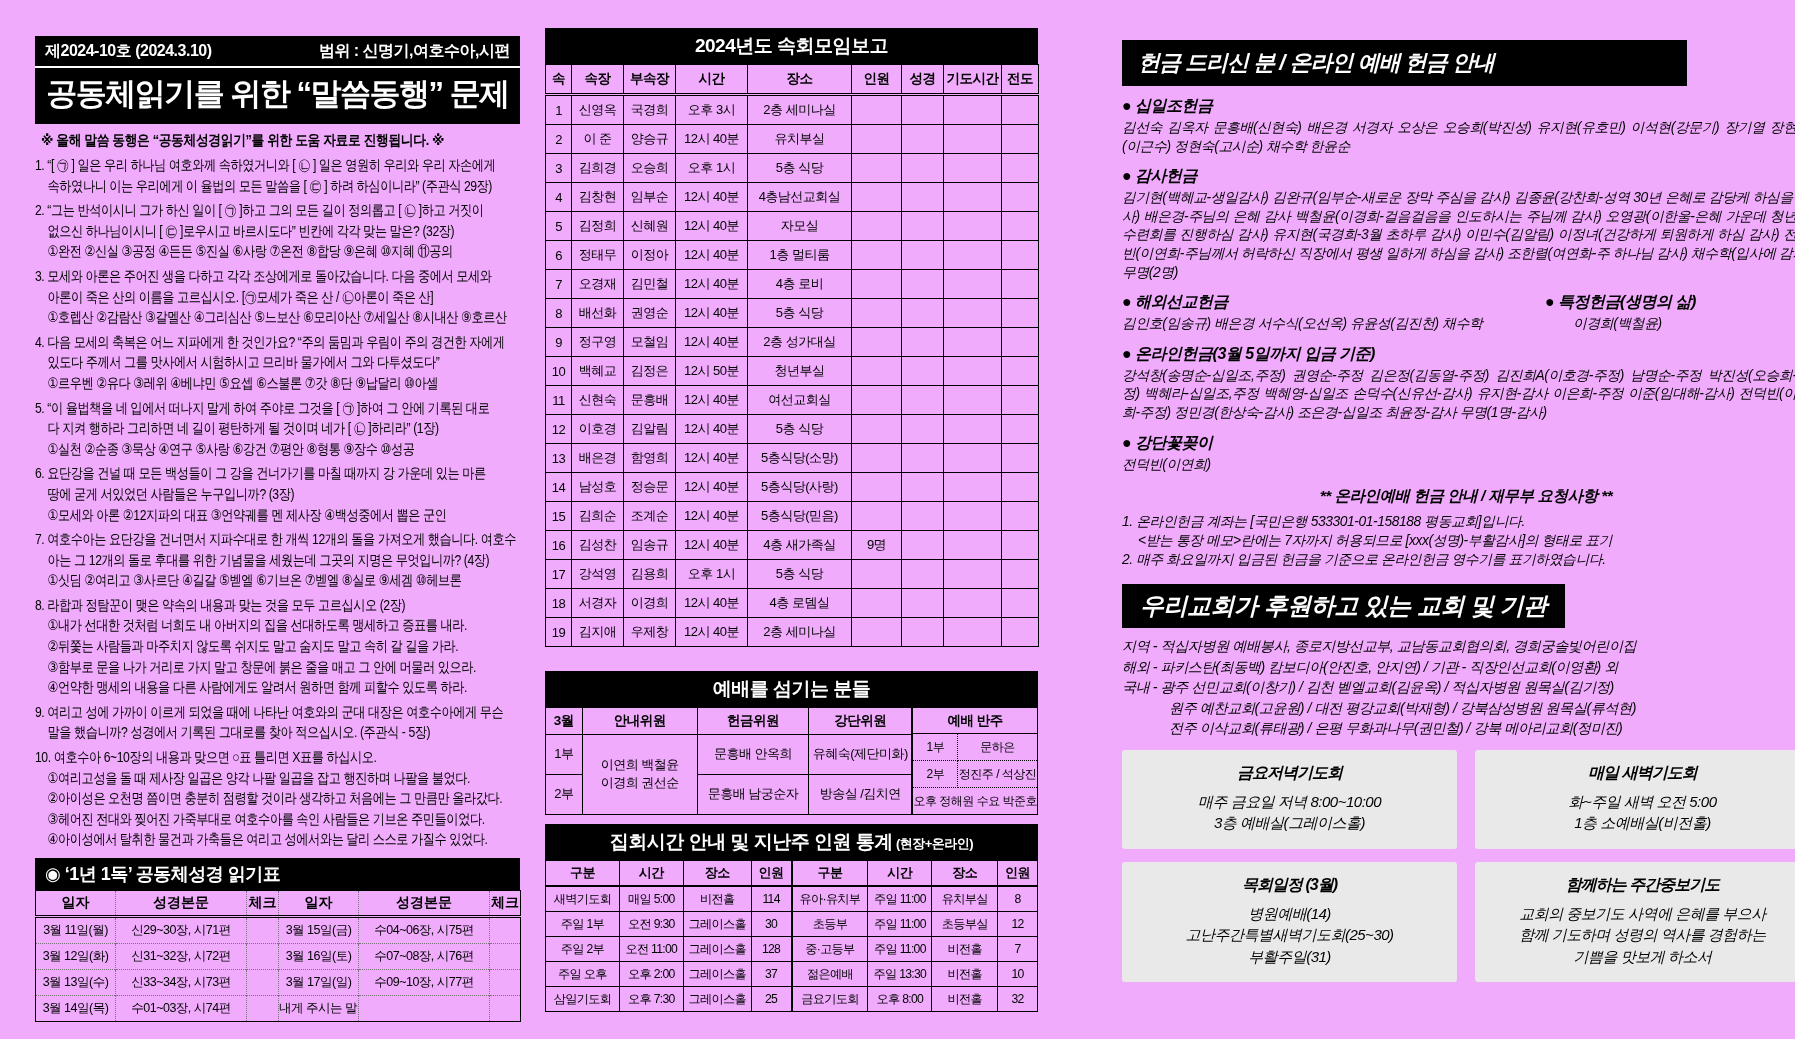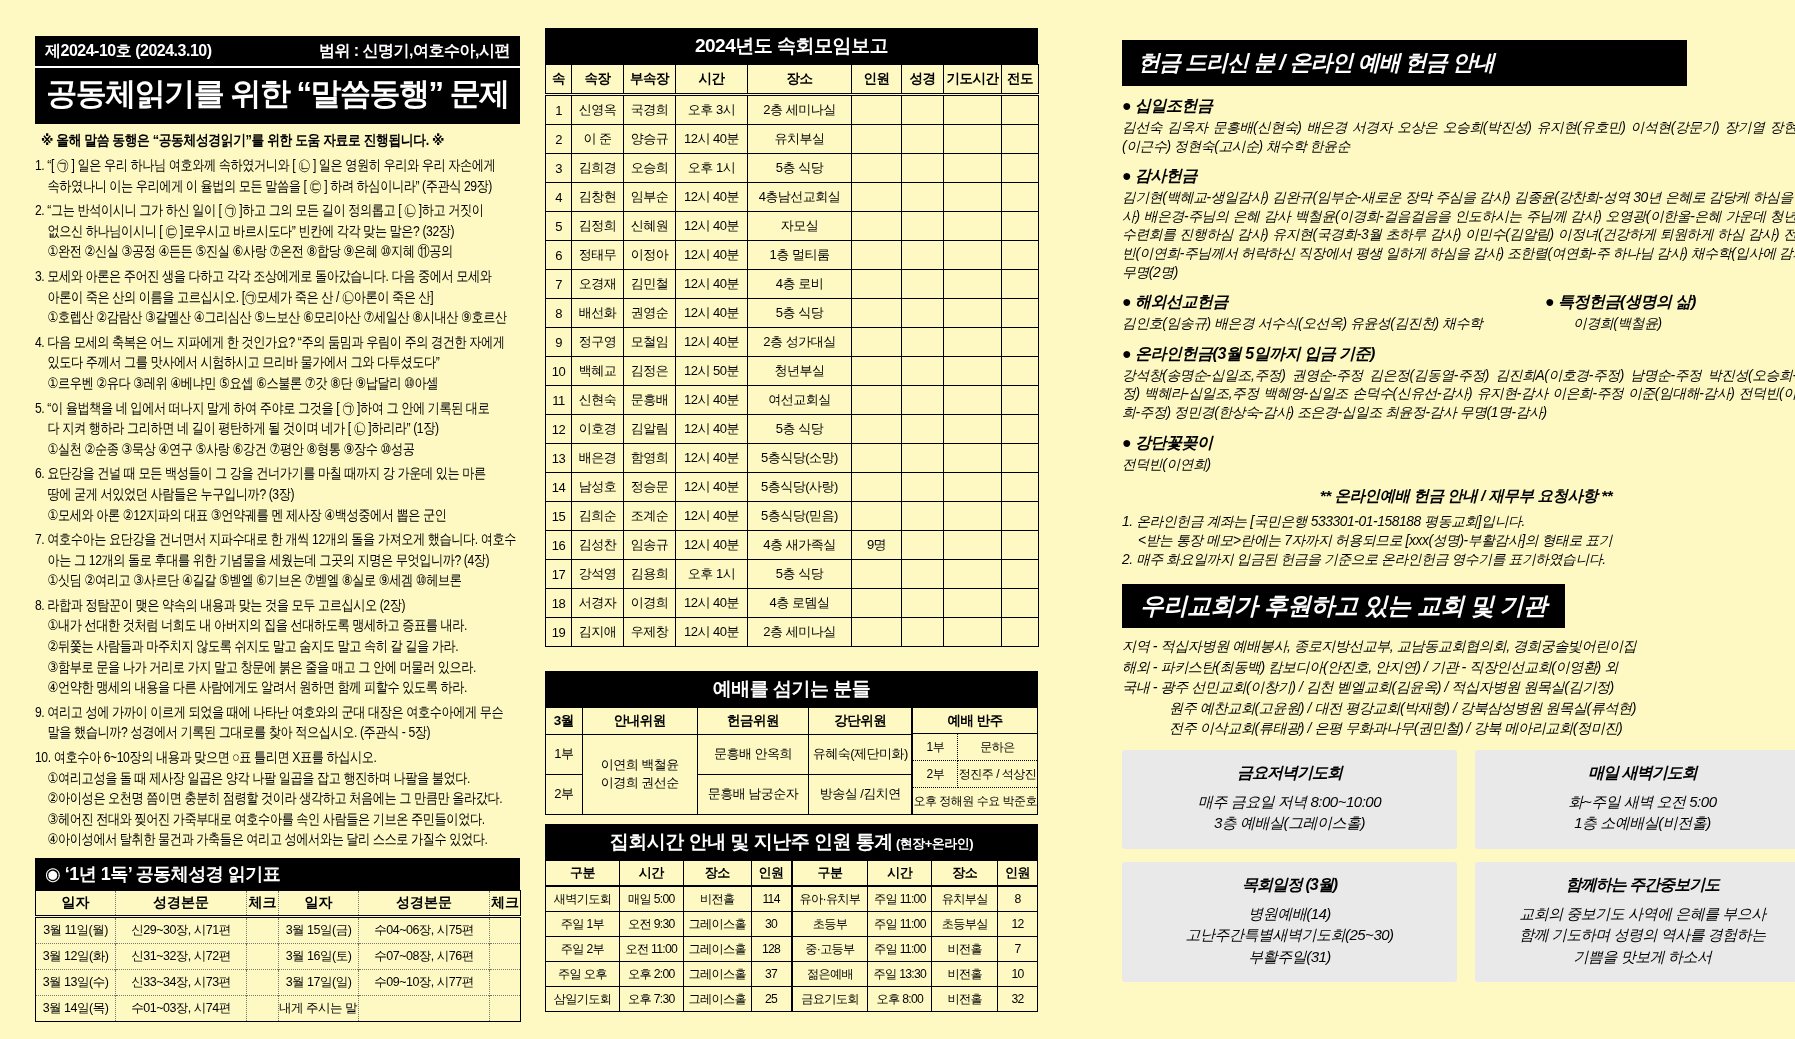--- a/index.html
+++ b/index.html
@@ -1,16 +1,16 @@
 <!DOCTYPE html>
 <html><head>
 <meta charset="utf-8">
 <style>
   html,body{margin:0;padding:0;background:#fff;}
-  .page{position:relative;width:1795px;height:1039px;background:#fef9c3;overflow:hidden;
+  .page{position:relative;width:1795px;height:1039px;background:#f0abfc;overflow:hidden;
         font-family:"Liberation Sans","DejaVu Sans",sans-serif;color:#000;}
   
   .colL{position:absolute;left:35px;top:36px;width:485px;}
   .lhead{background:#000;color:#fff;}
   .lhead-top{display:flex;justify-content:space-between;font-size:16px;font-weight:bold;
              padding:5px 10px 4px;border-bottom:2px solid #fff;letter-spacing:-0.5px;white-space:nowrap;}
   .lhead-title{font-size:31px;font-weight:bold;text-align:center;padding:5px 0 9px;letter-spacing:-1.5px;white-space:nowrap;}
   .notice{font-size:14.5px;font-weight:bold;margin:7px 0 5px 6px;white-space:nowrap;
           transform:scaleX(0.88);transform-origin:0 50%;letter-spacing:-0.4px;}
   .q{margin-bottom:4px;}

